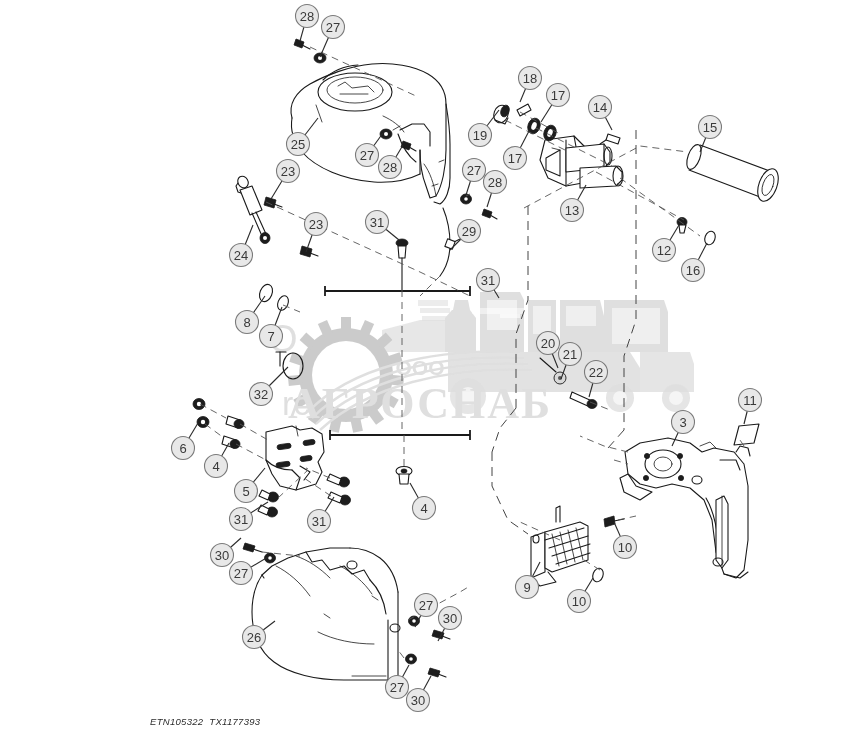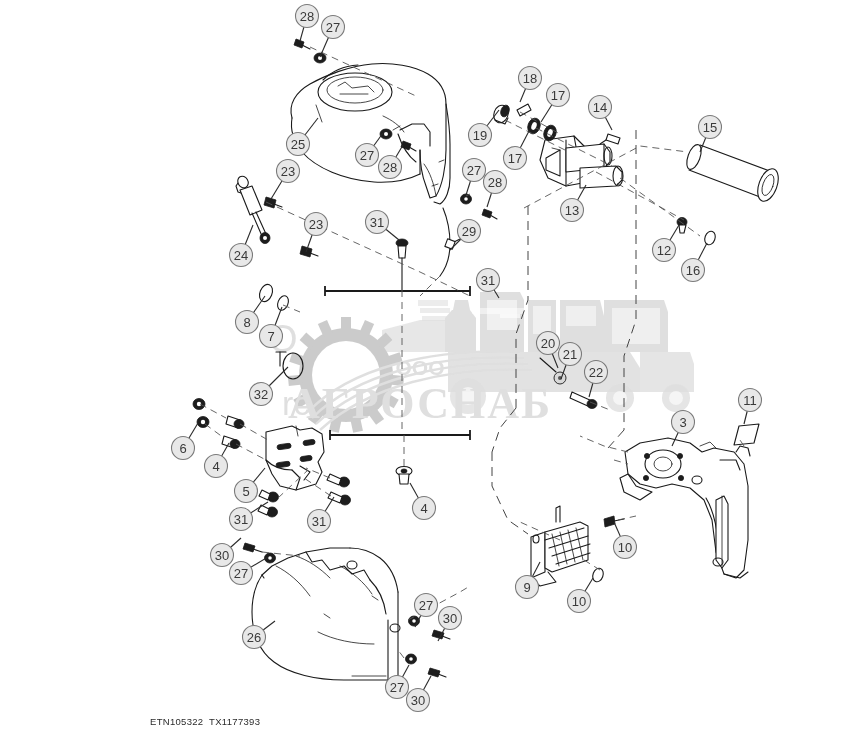--- a/index.html
+++ b/index.html
@@ -28,20 +28,21 @@
   }
   .part-code {
     position: absolute;
     left: 150px;
     top: 716px;
     font-family: "Liberation Sans", sans-serif;
     font-size: 9.5px;
     letter-spacing: 0.3px;
     color: #2b2b2b;
     white-space: pre;
+    font-style: italic;
   }
 </style>
 </head>
 <body>
 
 <div id="stage">
 
   <svg id="diagram-svg" viewBox="0 0 841 731">
     <defs>
       <style>

